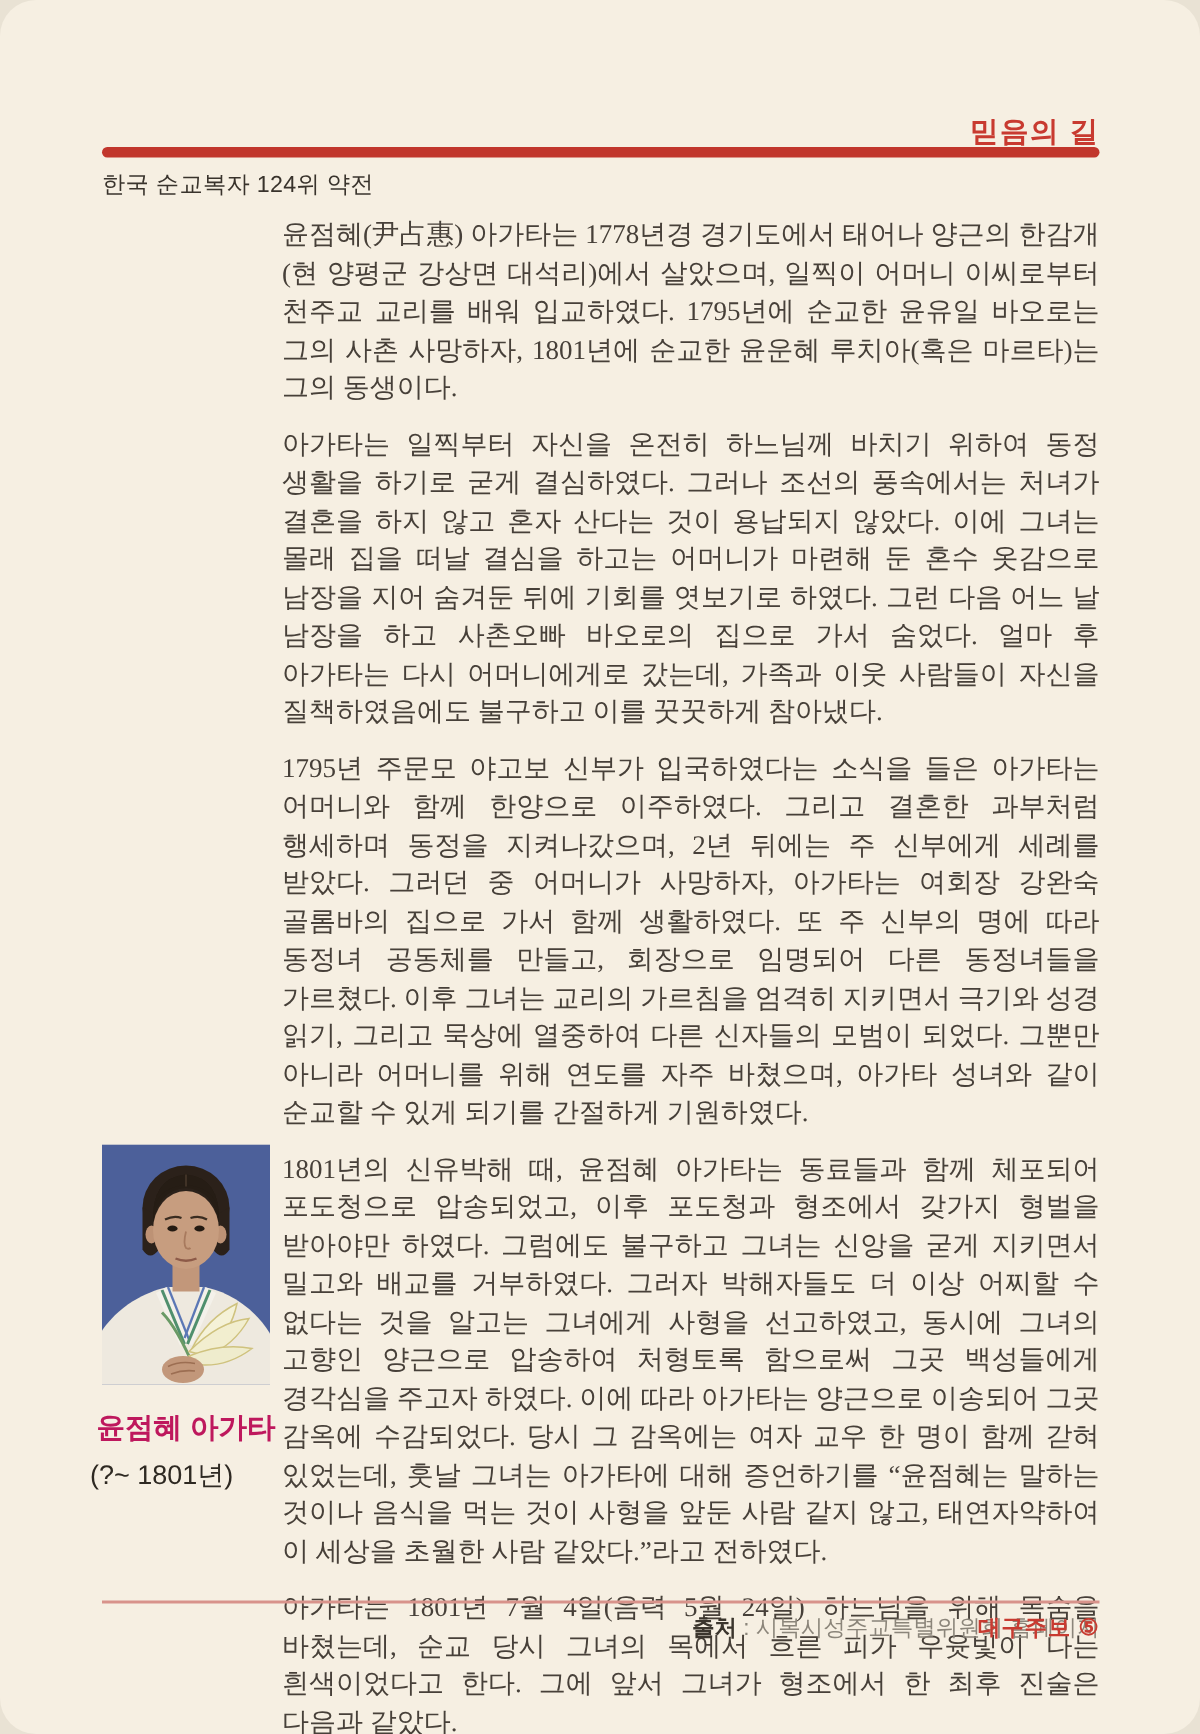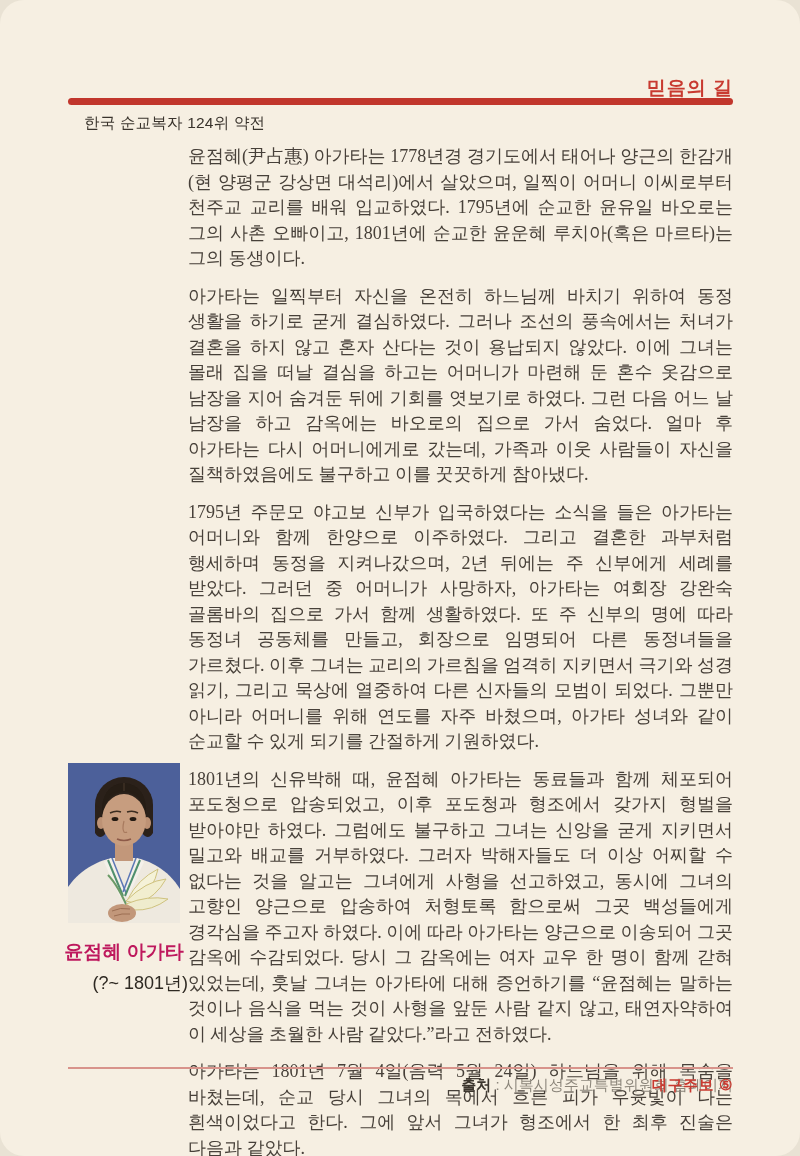--- a/index.html
+++ b/index.html
@@ -18,21 +18,21 @@
     font-family:"Liberation Sans","DejaVu Sans",sans-serif;
     font-weight:bold; font-size:19px; letter-spacing:1px;
     color:#c83a30;
   }
   .rule-thick {
     position:absolute; top:98px; left:68px;
     width:665px; height:7px; border-radius:3.5px;
     background:#c1362c;
   }
   .series-label {
-    position:absolute; top:113px; left:84px;
+    position:absolute; top:113px; left:68px;
     font-family:"Liberation Sans","DejaVu Sans",sans-serif;
     font-size:15.5px; color:#39332c; letter-spacing:0.2px;
   }
   .article {
     position:absolute; top:144px; left:188px; width:545px;
     font-size:18px; line-height:25.5px;
     color:#474039;
     text-align:justify; text-justify:inter-character;
     word-break:keep-all; overflow-wrap:anywhere;
   }
@@ -42,21 +42,21 @@
     position:absolute; left:68px; top:763px; width:112px;
   }
   .portrait { display:block; width:112px; height:160px; }
   .caption-name {
     margin-top:16px; text-align:center;
     font-family:"Liberation Sans","DejaVu Sans",sans-serif;
     font-weight:bold; font-size:19px; color:#be185d;
     white-space:nowrap; margin-left:-8px; margin-right:-8px;
   }
   .caption-dates {
-    margin-top:6px; text-align:right;
+    margin-top:6px; text-align:left;
     font-family:"Liberation Sans","DejaVu Sans",sans-serif;
     font-size:18px; color:#2e2922; white-space:nowrap;
     margin-left:-8px; margin-right:-8px;
   }
   .source-line {
     position:absolute; top:1032px; right:67px;
     font-family:"Liberation Sans","DejaVu Sans",sans-serif;
     font-size:15px; color:#8b857a;margin-top:44px;
   }
   .source-line .source-label { font-weight:bold; color:#3b352d; }
@@ -75,22 +75,22 @@
 </head>
 <body>
 
 <div class="page">
 
   <div class="header-title">믿음의 길</div>
   <div class="rule-thick"></div>
   <div class="series-label">한국 순교복자 124위 약전</div>
 
   <div class="article">
-    <p>윤점혜(尹占惠) 아가타는 1778년경 경기도에서 태어나 양근의 한감개(현 양평군 강상면 대석리)에서 살았으며, 일찍이 어머니 이씨로부터 천주교 교리를 배워 입교하였다. 1795년에 순교한 윤유일 바오로는 그의 사촌 오빠이고, 1801년에 순교한 윤운혜 루치아(혹은 마르타)는 그의 동생이다.</p>
-    <p>아가타는 일찍부터 자신을 온전히 하느님께 바치기 위하여 동정 생활을 하기로 굳게 결심하였다. 그러나 조선의 풍속에서는 처녀가 결혼을 하지 않고 혼자 산다는 것이 용납되지 않았다. 이에 그녀는 몰래 집을 떠날 결심을 하고는 어머니가 마련해 둔 혼수 옷감으로 남장을 지어 숨겨둔 뒤에 기회를 엿보기로 하였다. 그런 다음 어느 날 남장을 하고 감옥에는 바오로의 집으로 가서 숨었다. 얼마 후 아가타는 다시 어머니에게로 갔는데, 가족과 이웃 사람들이 자신을 질책하였음에도 불구하고 이를 꿋꿋하게 참아냈다.</p>
+    <p>윤점혜(尹占惠) 아가타는 1778년경 경기도에서 태어나 양근의 한감개(현 양평군 강상면 대석리)에서 살았으며, 일찍이 어머니 이씨로부터 천주교 교리를 배워 입교하였다. 1795년에 순교한 윤유일 바오로는 그의 사촌 사망하자, 1801년에 순교한 윤운혜 루치아(혹은 마르타)는 그의 동생이다.</p>
+    <p>아가타는 일찍부터 자신을 온전히 하느님께 바치기 위하여 동정 생활을 하기로 굳게 결심하였다. 그러나 조선의 풍속에서는 처녀가 결혼을 하지 않고 혼자 산다는 것이 용납되지 않았다. 이에 그녀는 몰래 집을 떠날 결심을 하고는 어머니가 마련해 둔 혼수 옷감으로 남장을 지어 숨겨둔 뒤에 기회를 엿보기로 하였다. 그런 다음 어느 날 남장을 하고 사촌오빠 바오로의 집으로 가서 숨었다. 얼마 후 아가타는 다시 어머니에게로 갔는데, 가족과 이웃 사람들이 자신을 질책하였음에도 불구하고 이를 꿋꿋하게 참아냈다.</p>
     <p>1795년 주문모 야고보 신부가 입국하였다는 소식을 들은 아가타는 어머니와 함께 한양으로 이주하였다. 그리고 결혼한 과부처럼 행세하며 동정을 지켜나갔으며, 2년 뒤에는 주 신부에게 세례를 받았다. 그러던 중 어머니가 사망하자, 아가타는 여회장 강완숙 골롬바의 집으로 가서 함께 생활하였다. 또 주 신부의 명에 따라 동정녀 공동체를 만들고, 회장으로 임명되어 다른 동정녀들을 가르쳤다. 이후 그녀는 교리의 가르침을 엄격히 지키면서 극기와 성경 읽기, 그리고 묵상에 열중하여 다른 신자들의 모범이 되었다. 그뿐만 아니라 어머니를 위해 연도를 자주 바쳤으며, 아가타 성녀와 같이 순교할 수 있게 되기를 간절하게 기원하였다.</p>
     <p>1801년의 신유박해 때, 윤점혜 아가타는 동료들과 함께 체포되어 포도청으로 압송되었고, 이후 포도청과 형조에서 갖가지 형벌을 받아야만 하였다. 그럼에도 불구하고 그녀는 신앙을 굳게 지키면서 밀고와 배교를 거부하였다. 그러자 박해자들도 더 이상 어찌할 수 없다는 것을 알고는 그녀에게 사형을 선고하였고, 동시에 그녀의 고향인 양근으로 압송하여 처형토록 함으로써 그곳 백성들에게 경각심을 주고자 하였다. 이에 따라 아가타는 양근으로 이송되어 그곳 감옥에 수감되었다. 당시 그 감옥에는 여자 교우 한 명이 함께 갇혀 있었는데, 훗날 그녀는 아가타에 대해 증언하기를 “윤점혜는 말하는 것이나 음식을 먹는 것이 사형을 앞둔 사람 같지 않고, 태연자약하여 이 세상을 초월한 사람 같았다.”라고 전하였다.</p>
     <p>아가타는 1801년 7월 4일(음력 5월 24일) 하느님을 위해 목숨을 바쳤는데, 순교 당시 그녀의 목에서 흐른 피가 우윳빛이 나는 흰색이었다고 한다. 그에 앞서 그녀가 형조에서 한 최후 진술은 다음과 같았다.</p>
 
   </div>
 
   <div class="source-line"><span class="source-label">출처</span><span> : </span><span>시복시성주교특별위원회 홈페이지</span></div>
 
   <div class="figure">
     <svg class="portrait" viewBox="0 0 112 160" xmlns="http://www.w3.org/2000/svg" role="img">

